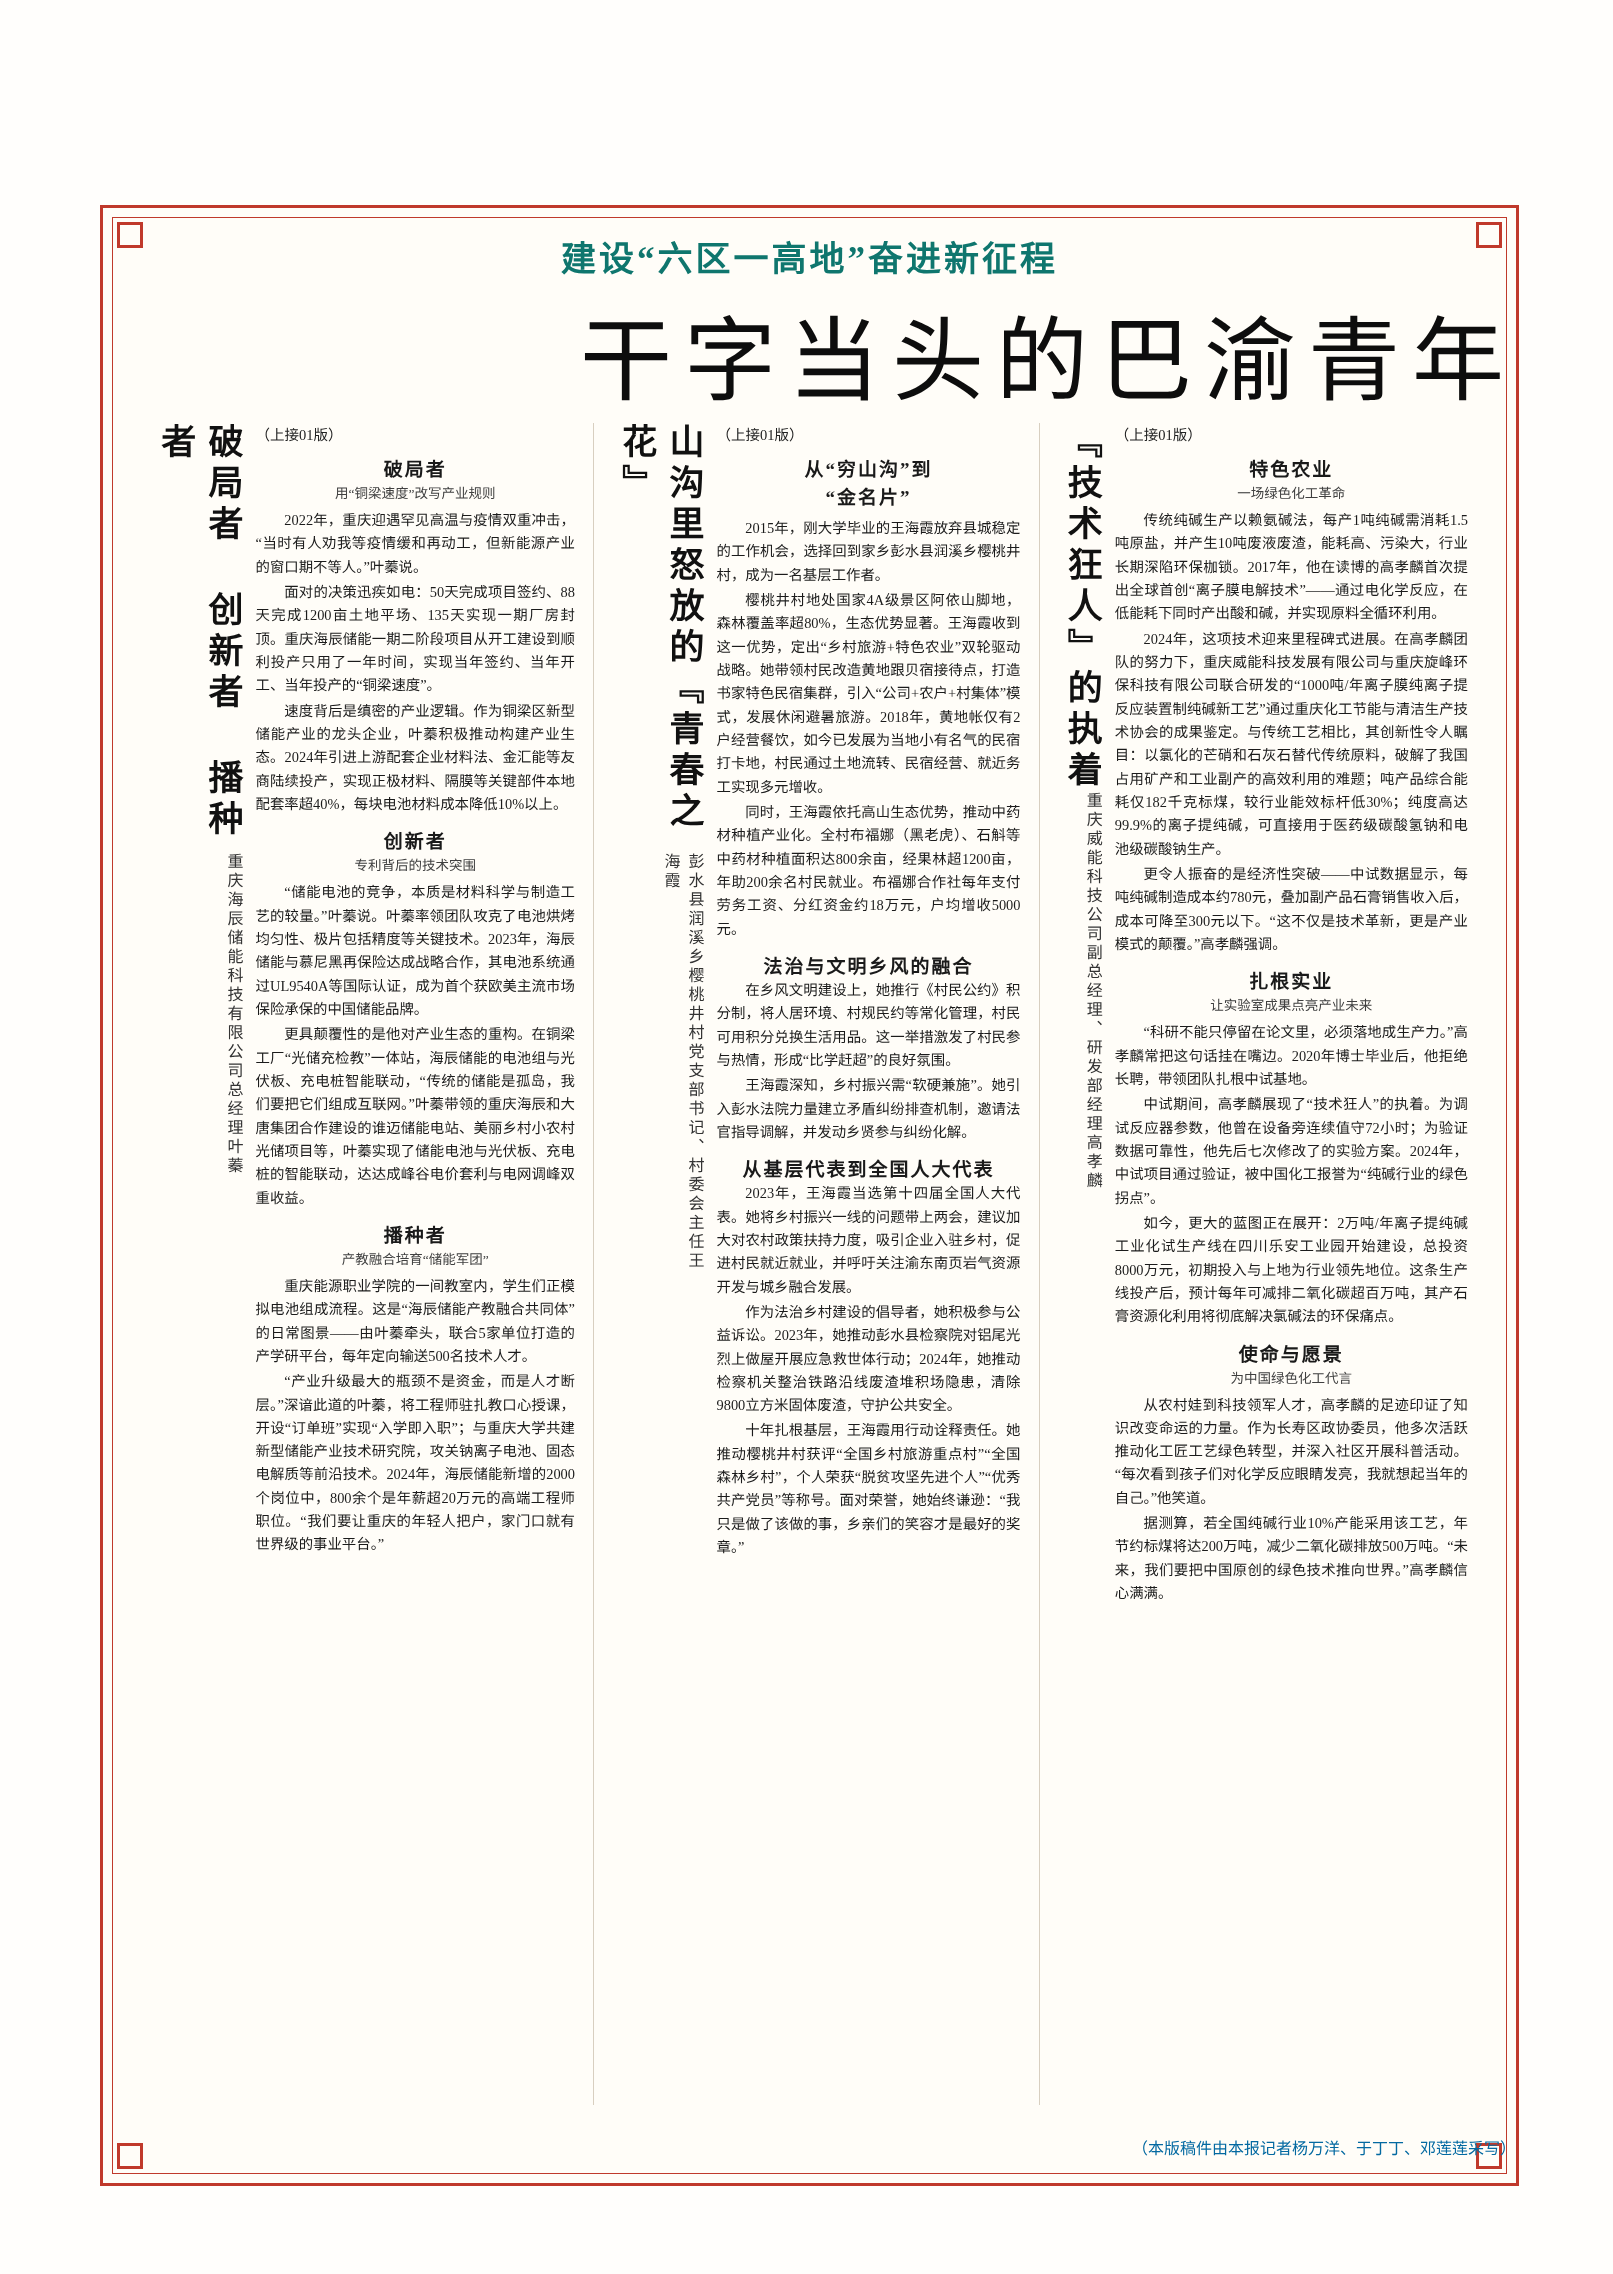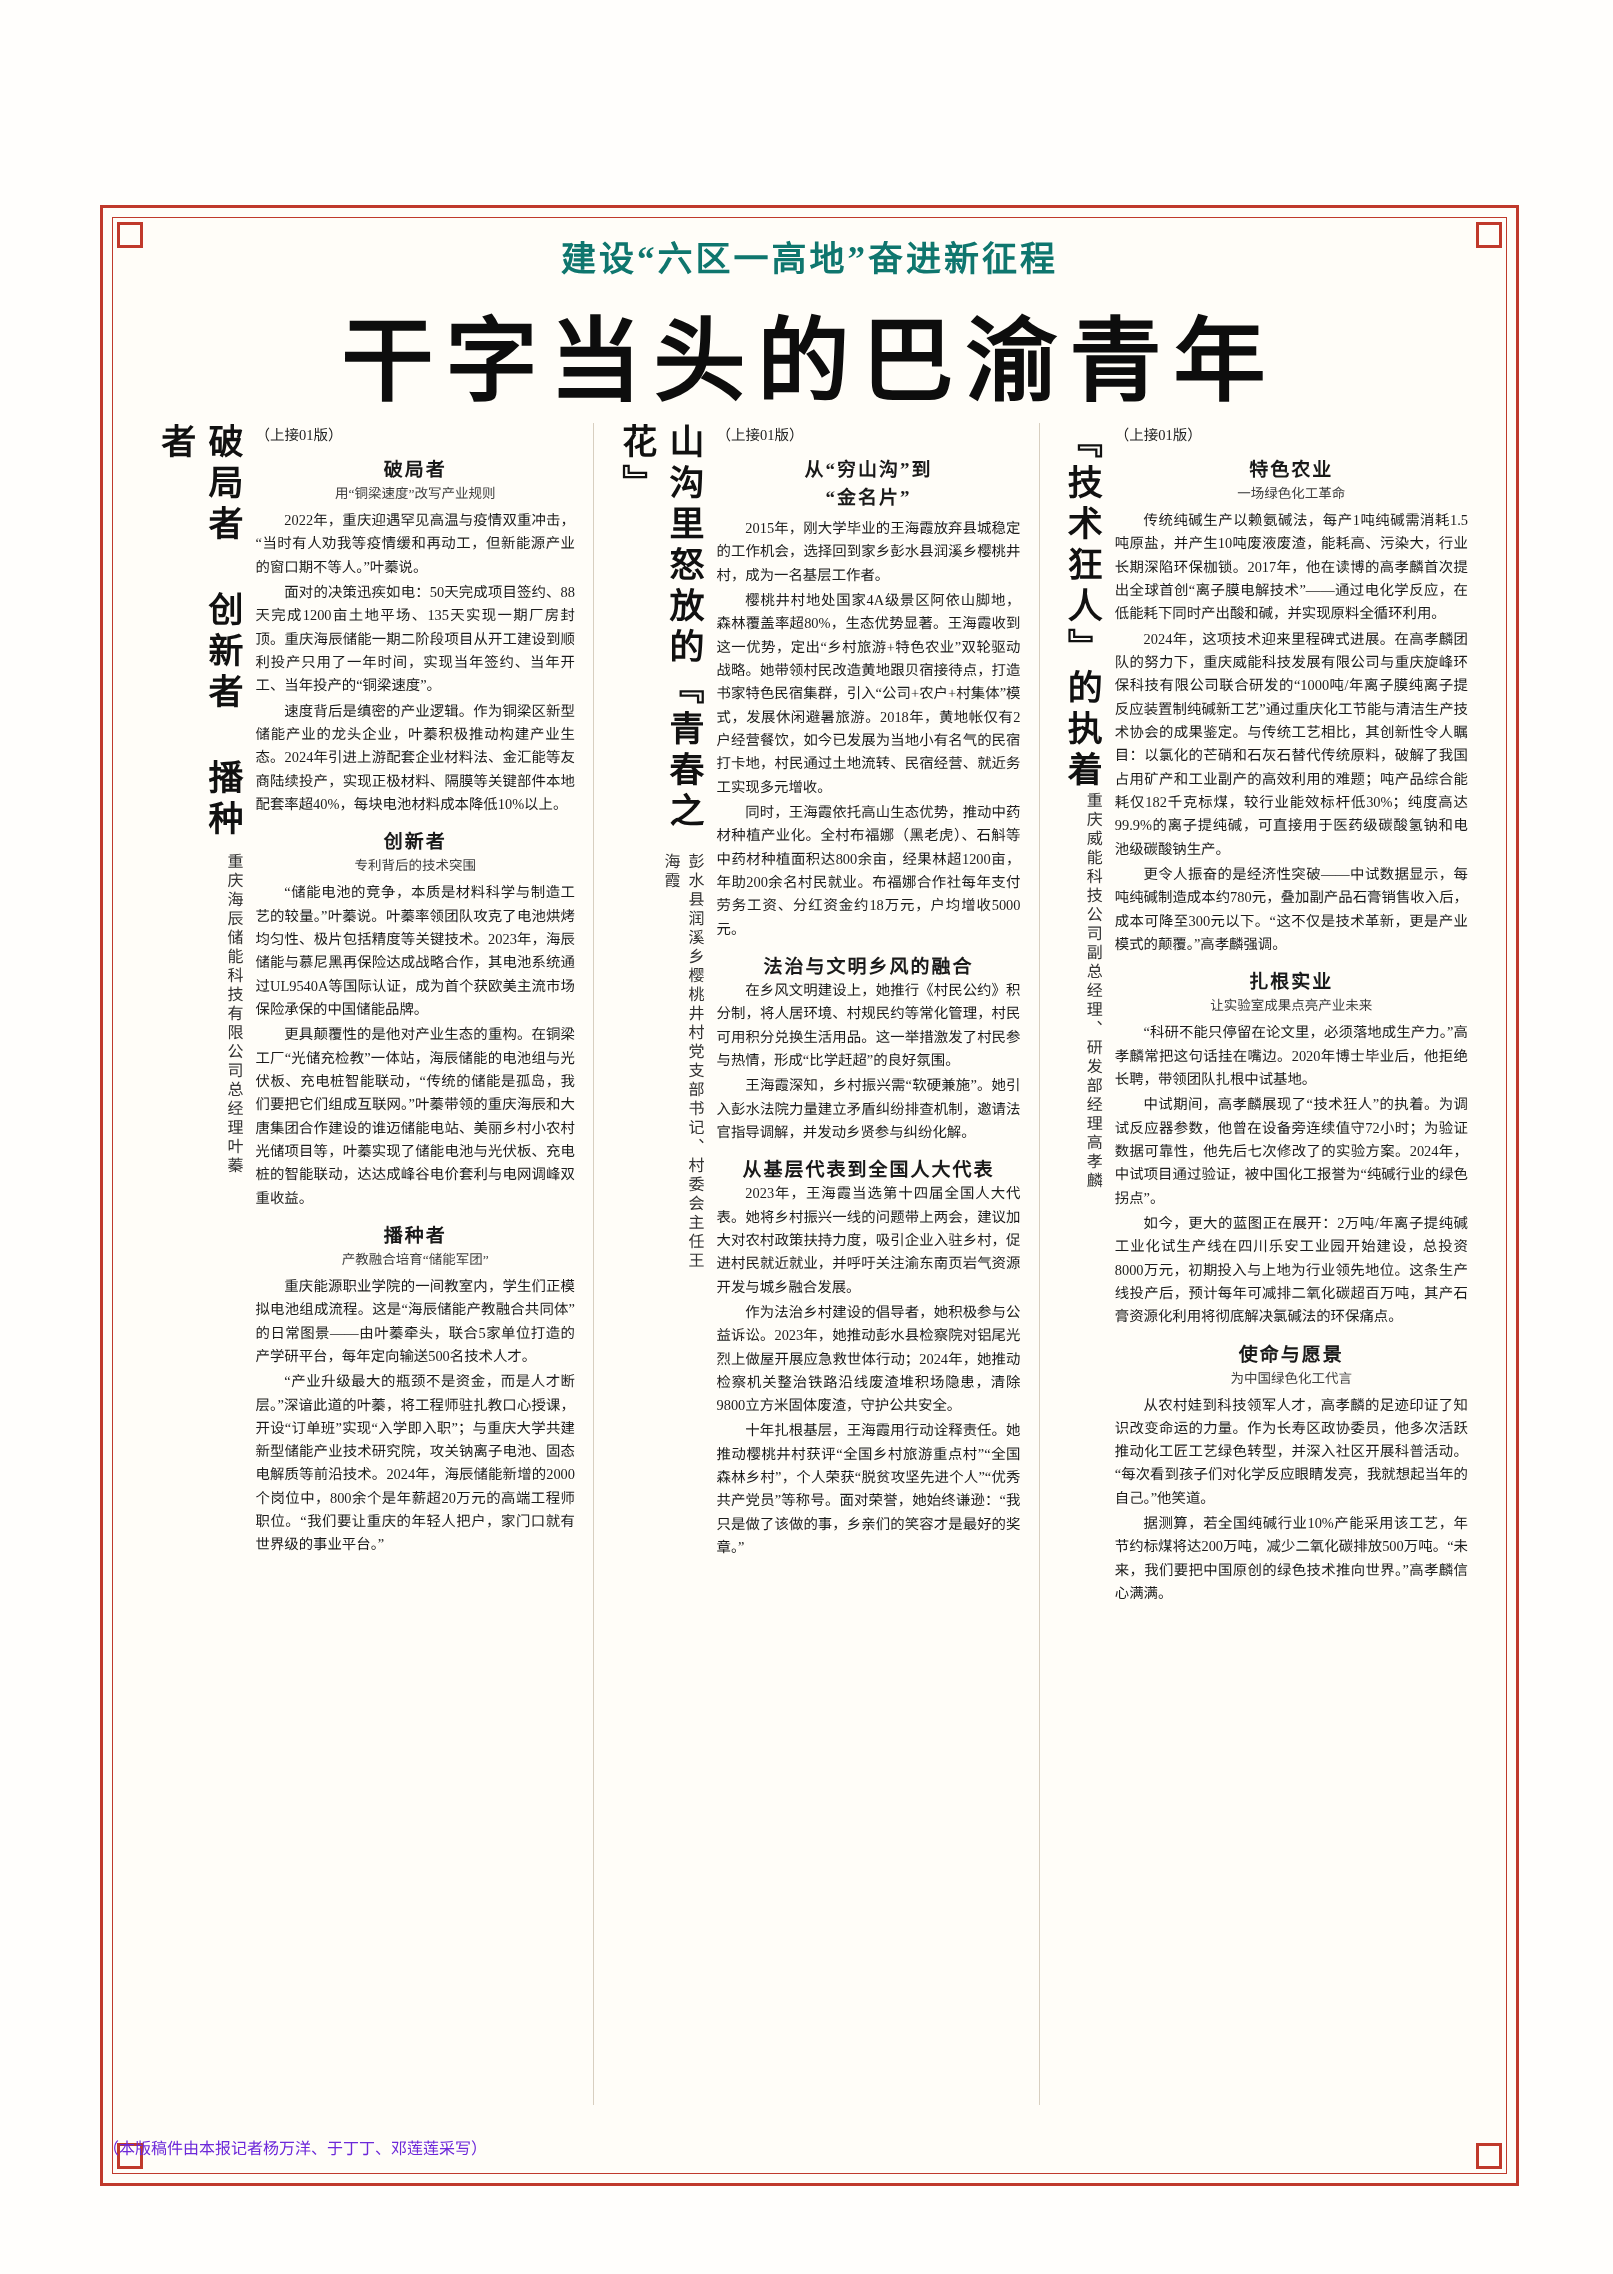--- a/index.html
+++ b/index.html
@@ -139,23 +139,23 @@
     font-size: 35px;
     font-weight: bold;
     color: #0f766e;
     letter-spacing: 3px;
     font-family: "Liberation Serif", serif;
   }
   .headline {
     position: absolute;
     top: 78px;
     left: 0; right: 0;
-    text-align: center;
+    text-align: right;
     font-size: 92px;
-    font-weight: bold;
+    font-weight: normal;
     color: #0d0d0d;
     letter-spacing: 12px;
     font-family: "Liberation Serif", serif;
   }
 
   
   .cols {
     position: absolute;
     top: 215px;
     left: 30px;
@@ -234,23 +234,23 @@
     text-align: center;
     font-size: 13.5px;
     margin: 0 0 7px 0;
     color: #404040;
   }
 
   .byline {
     position: absolute;
     bottom: 24px;
     left: 0; right: 0;
-    text-align: left;
+    text-align: right;
     font-size: 16px;
-    color: #6d28d9;
+    color: #0369a1;
   }
 </style>
 </head>
 <body>
 
 <div class="page">
 
   <div class="masthead">
     <div class="logo">重庆青年报</div>
     <div class="logo-rule"></div>

